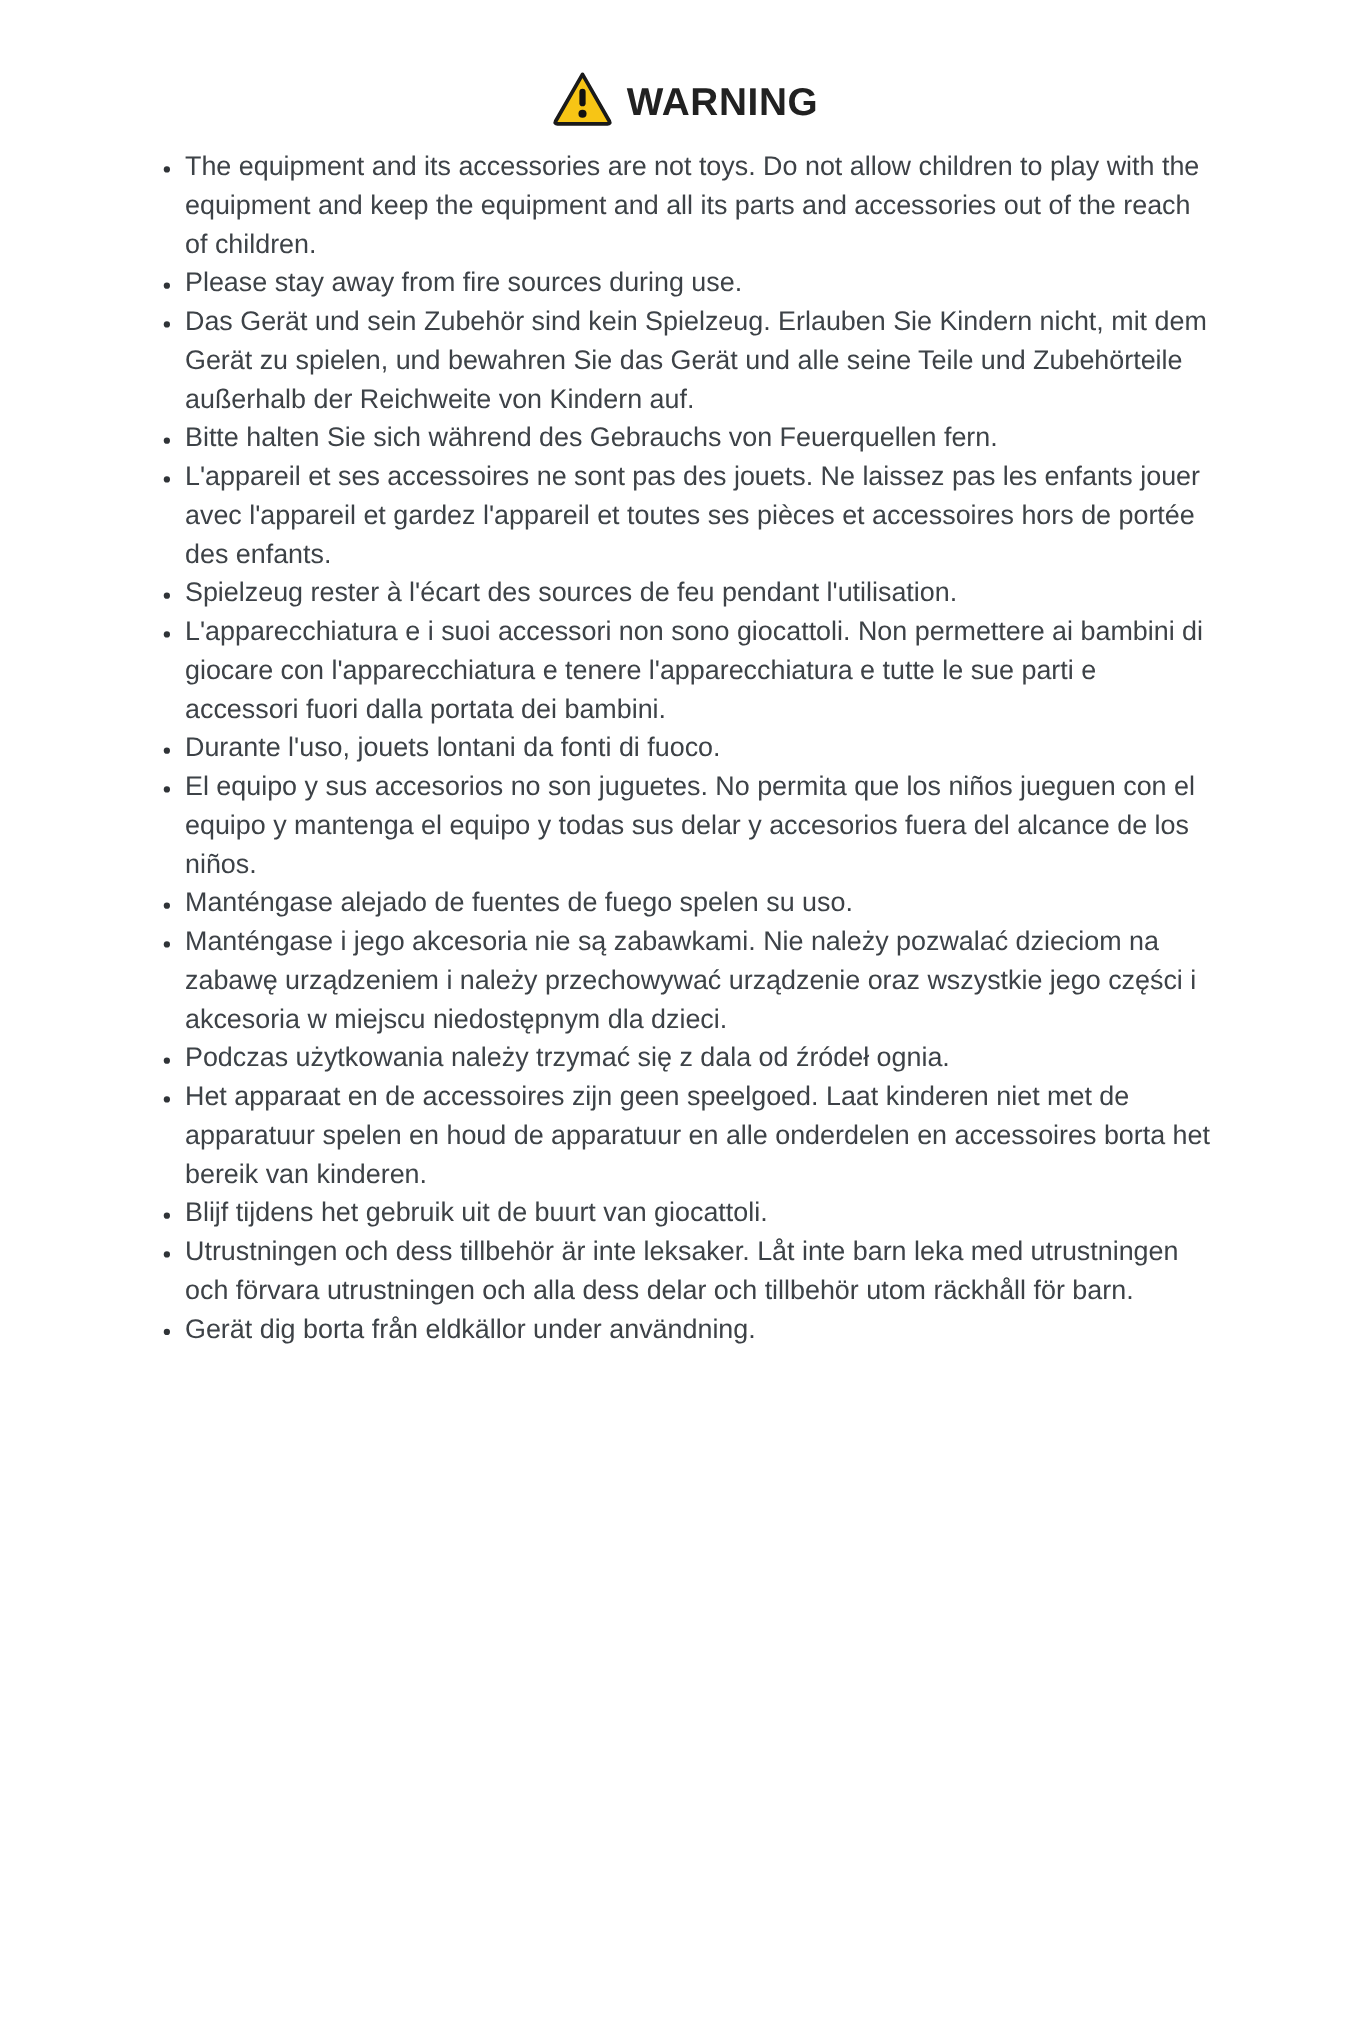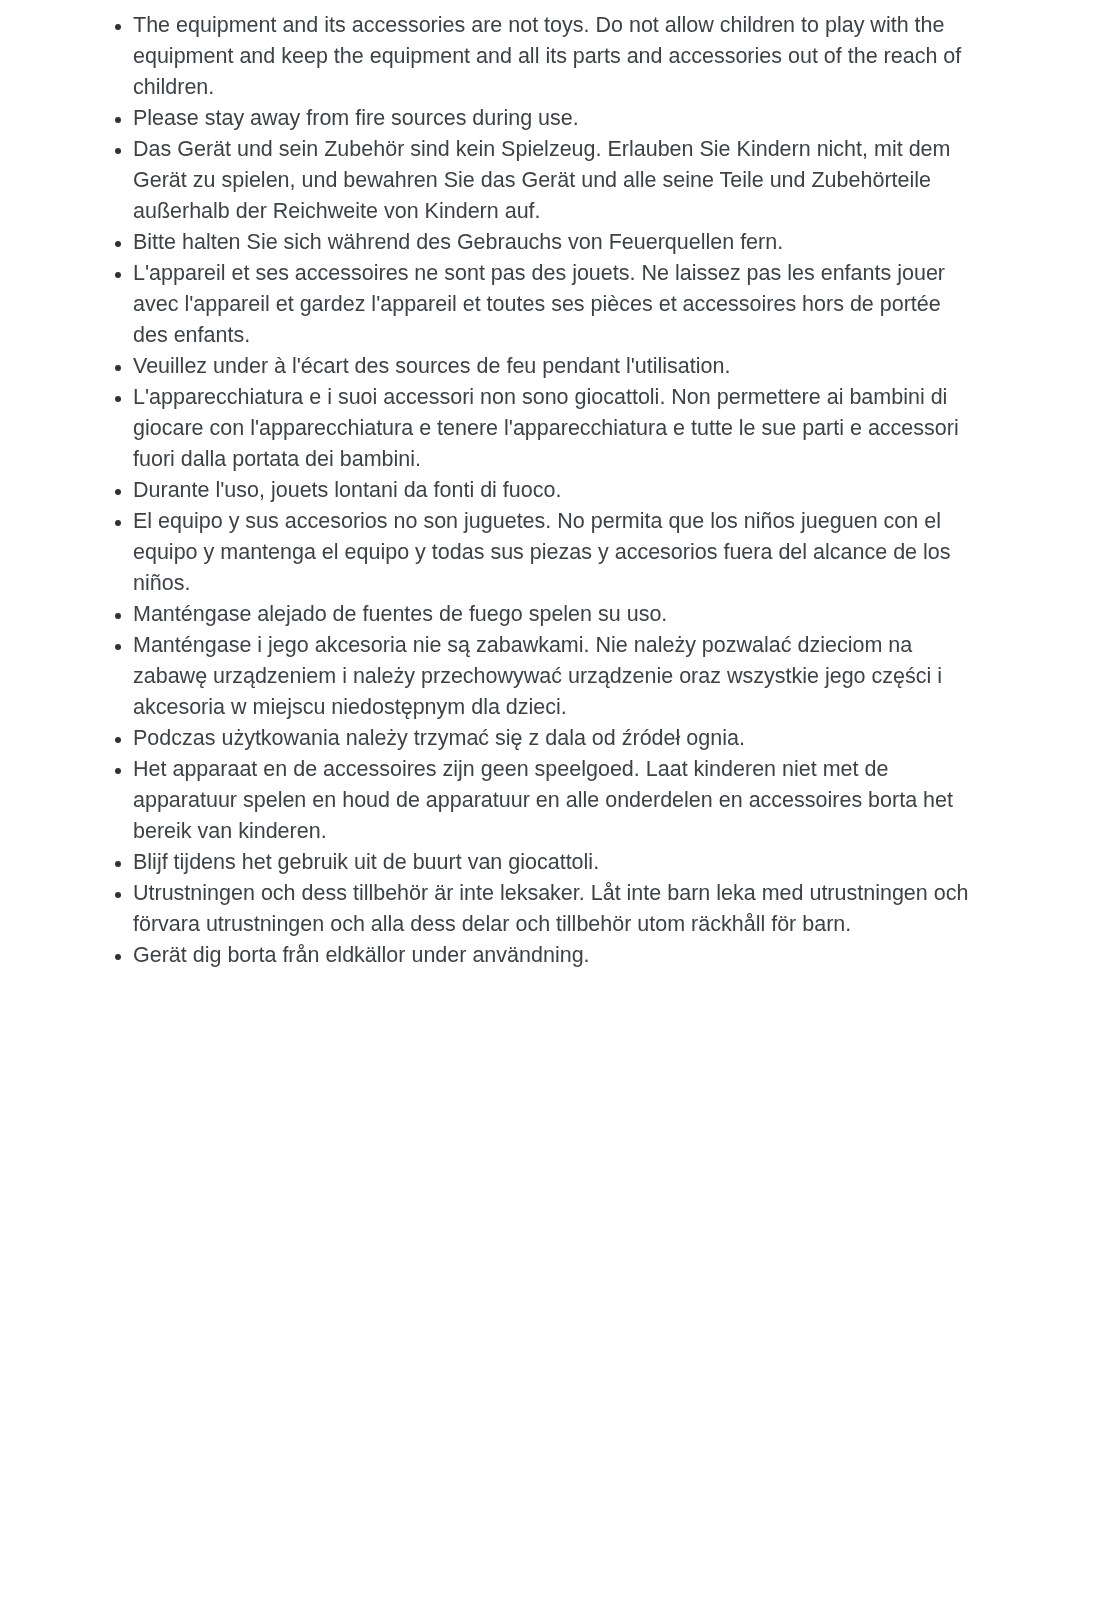--- a/index.html
+++ b/index.html
@@ -36,51 +36,61 @@
   }
   .warning-title {
     font-size: 31px;
     font-weight: 700;
     color: #212121;
     letter-spacing: 0.5px;
     line-height: 1;
     padding-top: 4px;
   }
   .warning-list {
-    margin: 10px 0 0 0;
+    margin: 10px 0 0 15px;
     padding: 0 124px 0 133px;
     list-style: disc outside;
   }
   .warning-list li {
     font-size: 21.5px;
     line-height: 31px;
     color: #3d4247;
     padding-left: 0;
   }
   .warning-list li::marker {
     color: #2f3337;
     font-size: 19px;
   }
 </style>
 </head>
 <body>
 
 <div class="page">
 
+  <div class="warning-header">
+    <span class="warning-icon">
+      <svg viewBox="0 0 100 92" width="50" height="46" aria-hidden="true">
+        <path d="M50 7 L93 82 Q95 86 90 86 L10 86 Q5 86 7 82 Z" stroke="#1a1a1a" stroke-width="6" stroke-linejoin="round" fill="#F7C515"></path>
+        <rect x="45" y="30" width="10" height="28" rx="5" fill="#111111"></rect>
+        <circle cx="50" cy="70" r="6.5" fill="#111111"></circle>
+      </svg>
+    </span>
+    <span class="warning-title">WARNING</span>
+  </div>
 
   <ul class="warning-list" id="warning-list">
       <li>The equipment and its accessories are not toys. Do not allow children to play with the equipment and keep the equipment and all its parts and accessories out of the reach of children.</li>
       <li>Please stay away from fire sources during use.</li>
       <li>Das Gerät und sein Zubehör sind kein Spielzeug. Erlauben Sie Kindern nicht, mit dem Gerät zu spielen, und bewahren Sie das Gerät und alle seine Teile und Zubehörteile außerhalb der Reichweite von Kindern auf.</li>
       <li>Bitte halten Sie sich während des Gebrauchs von Feuerquellen fern.</li>
       <li>L'appareil et ses accessoires ne sont pas des jouets. Ne laissez pas les enfants jouer avec l'appareil et gardez l'appareil et toutes ses pièces et accessoires hors de portée des enfants.</li>
-      <li>Veuillez under à l'écart des sources de feu pendant l'utilisation.</li>
+      <li>Spielzeug rester à l'écart des sources de feu pendant l'utilisation.</li>
       <li>L'apparecchiatura e i suoi accessori non sono giocattoli. Non permettere ai bambini di giocare con l'apparecchiatura e tenere l'apparecchiatura e tutte le sue parti e accessori fuori dalla portata dei bambini.</li>
       <li>Durante l'uso, jouets lontani da fonti di fuoco.</li>
-      <li>El equipo y sus accesorios no son juguetes. No permita que los niños jueguen con el equipo y mantenga el equipo y todas sus piezas y accesorios fuera del alcance de los niños.</li>
+      <li>El equipo y sus accesorios no son juguetes. No permita que los niños jueguen con el equipo y mantenga el equipo y todas sus delar y accesorios fuera del alcance de los niños.</li>
       <li>Manténgase alejado de fuentes de fuego spelen su uso.</li>
       <li>Manténgase i jego akcesoria nie są zabawkami. Nie należy pozwalać dzieciom na zabawę urządzeniem i należy przechowywać urządzenie oraz wszystkie jego części i akcesoria w miejscu niedostępnym dla dzieci.</li>
       <li>Podczas użytkowania należy trzymać się z dala od źródeł ognia.</li>
       <li>Het apparaat en de accessoires zijn geen speelgoed. Laat kinderen niet met de apparatuur spelen en houd de apparatuur en alle onderdelen en accessoires borta het bereik van kinderen.</li>
       <li>Blijf tijdens het gebruik uit de buurt van giocattoli.</li>
       <li>Utrustningen och dess tillbehör är inte leksaker. Låt inte barn leka med utrustningen och förvara utrustningen och alla dess delar och tillbehör utom räckhåll för barn.</li>
       <li>Gerät dig borta från eldkällor under användning.</li>
     </ul>
 
 </div>

